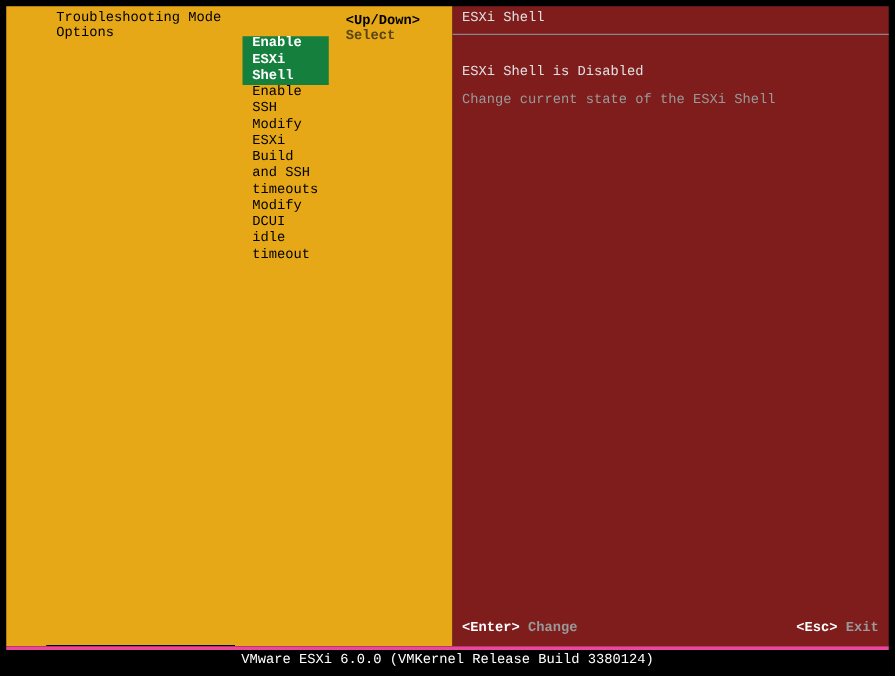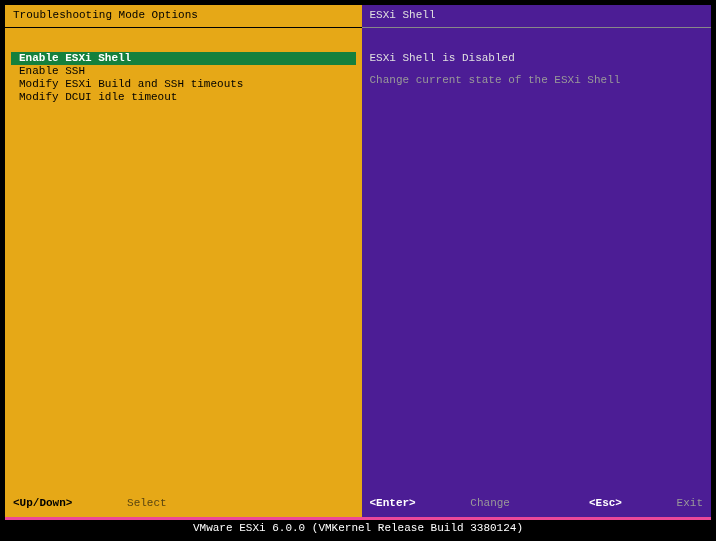--- a/index.html
+++ b/index.html
@@ -24,25 +24,26 @@
     }
     .main-area {
       flex: 1;
       display: flex;
     }
     .left-panel {
       width: 50.5%;
       background: #e6a817;
       color: #000;
       display: flex;
-      flex-direction: column;
+      flex-direction: row;
+      padding-left: 32px;
     }
     .right-panel {
       width: 49.5%;
-      background: #4c1d95;
+      background: #7f1d1d;
       color: #c0c0c0;
       display: flex;
       flex-direction: column;
     }
     .panel-header {
       padding: 4px 8px 6px 8px;
       font-weight: normal;
     }
     .left-panel .panel-header {
       border-bottom: 1px solid #000;
@@ -100,22 +101,21 @@
     .key-hint {
       font-weight: bold;
     }
     .left-panel .key-hint {
       color: #000;
     }
     .right-panel .key-hint {
       color: #fff;
     }
     .action-text {
-      font-weight: normal;
-      margin-left: 48px;
+      font-weight: bold;
     }
     .left-panel .action-text {
       color: #5a4510;
     }
     .right-panel .action-text {
       color: #999;
     }
     .bottom-bar {
       background: #000;
       color: #fff;

